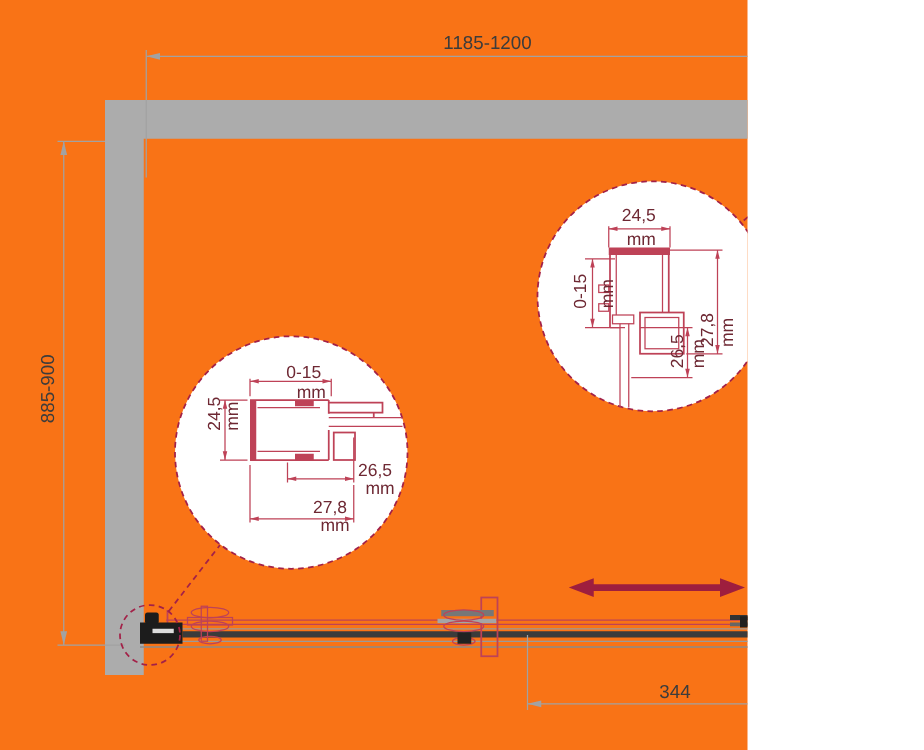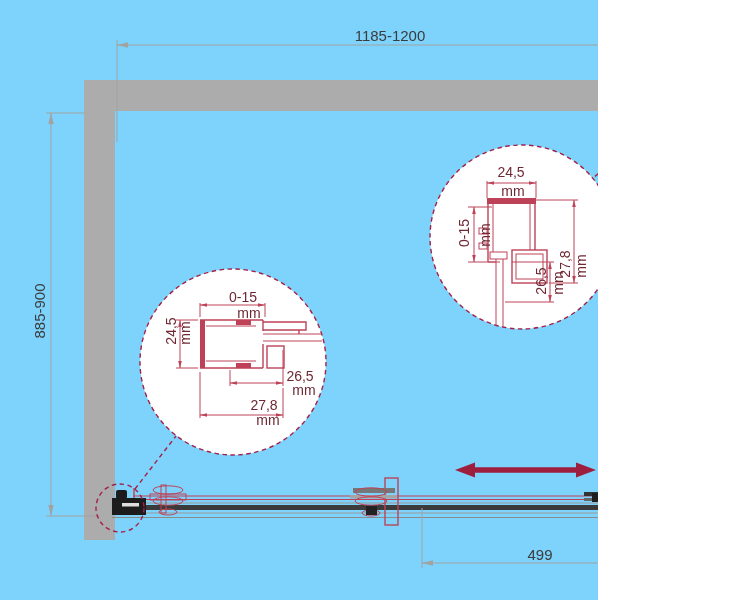--- a/index.html
+++ b/index.html
@@ -1,21 +1,21 @@
 <!DOCTYPE html>
 <html style="--wall-gray: #ACACAC; --dim-line: #A2A2A2; --dim-text: #3C3C3C; --detail-red: #BE4257; --detail-text: #6E2833; --accent-crimson: #A32148; --arrow-red: #9E1E3E; --hardware-dark: #1C1C1C;"><head>
 <meta charset="utf-8">
 <style>
   :root{
     --wall-gray:#ACACAC; --dim-line:#A2A2A2; --dim-text:#3C3C3C;
     --detail-red:#BE4257; --detail-text:#6E2833; --accent-crimson:#A32148;
     --arrow-red:#9E1E3E; --hardware-dark:#1C1C1C;
   }
   html,body{margin:0;padding:0;background:#fff;}
-  .stage{position:relative;width:598px;height:600px;background:#7dd3fc;overflow:hidden;
+  .stage{position:relative;width:598px;height:600px;background:#f97316;overflow:hidden;
          font-family:"Liberation Sans",sans-serif;}
   .stage svg{position:absolute;left:0;top:0;}
   
   .wall{fill:var(--wall-gray);}
   .gline{stroke:var(--dim-line);stroke-width:1;fill:none;}
   .gfill{fill:var(--dim-line);}
   .r1{stroke:var(--detail-red);stroke-width:1.4;fill:none;}
   .rthin{stroke:var(--detail-red);stroke-width:1;fill:none;}
   .rfill{fill:var(--detail-red);}
   .dash{fill:none;stroke:var(--accent-crimson);stroke-width:1.4;stroke-dasharray:4.5 3.5;}
@@ -194,21 +194,21 @@
         <polygon class="rfill" points="283,383 276,381.2 276,384.8"></polygon>
         <path class="rthin" d="M200,372 V418 M283,388 V418 M200,415 H283"></path>
         <polygon class="rfill" points="200,415 207,413.2 207,416.8"></polygon>
         <polygon class="rfill" points="283,415 276,413.2 276,416.8"></polygon>
       </g>
     </g>
   </svg>
 
   <div class="lbl" style="left:390px;top:35px">1185-1200</div>
   <div class="lbl rot" style="left:39px;top:311px">885-900</div>
-  <div class="lbl" style="left:540px;top:554px">499</div>
+  <div class="lbl" style="left:540px;top:554px">344</div>
 
   <div class="lbl detail" style="left:243px;top:297px">0-15</div>
   <div class="lbl detail" style="left:249px;top:313px">mm</div>
   <div class="lbl detail rot" style="left:171px;top:331px">24,5</div>
   <div class="lbl detail rot" style="left:185px;top:333px">mm</div>
   <div class="lbl detail" style="left:300px;top:376px">26,5</div>
   <div class="lbl detail" style="left:304px;top:390px">mm</div>
   <div class="lbl detail" style="left:264px;top:405px">27,8</div>
   <div class="lbl detail" style="left:268px;top:420px">mm</div>
 

